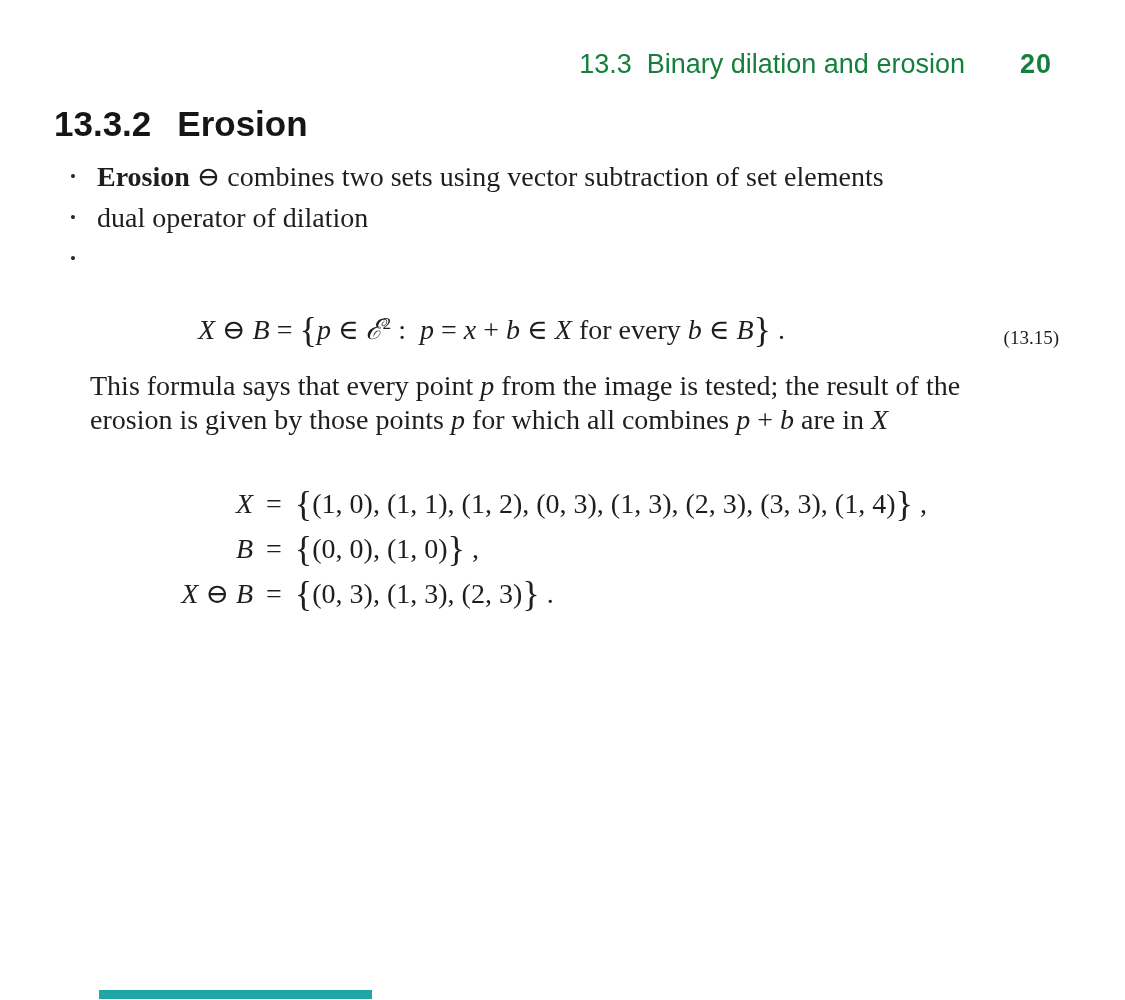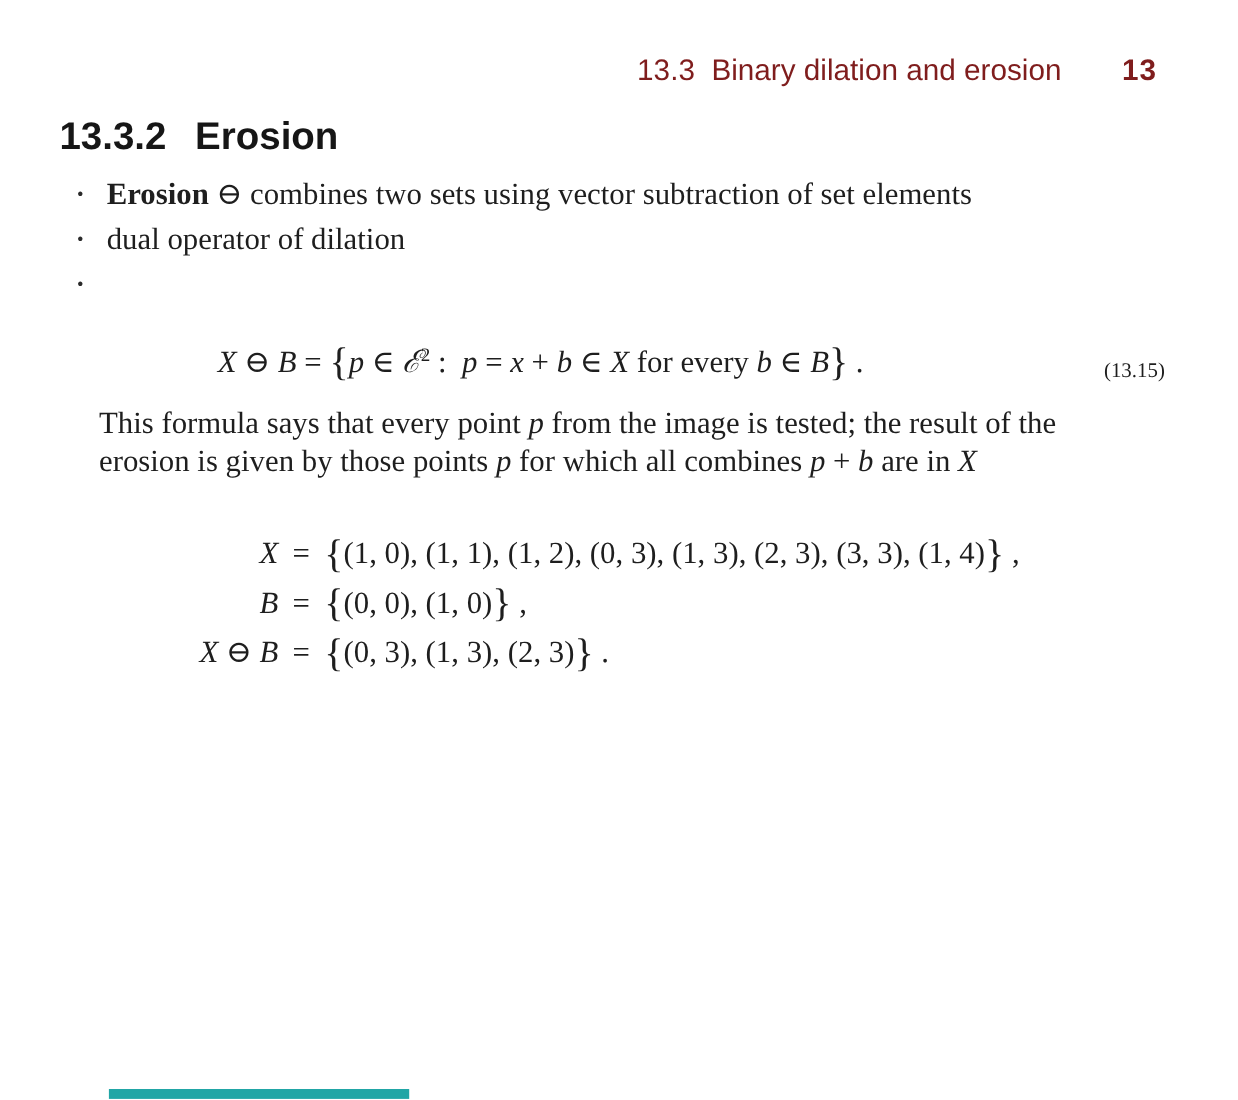--- a/index.html
+++ b/index.html
@@ -5,21 +5,21 @@
   html,body{margin:0;padding:0;}
   body{
     width:1125px;height:1000px;background:#ffffff;position:relative;overflow:hidden;
     font-family:"Liberation Serif","DejaVu Serif",serif;color:#1e1e1e;
   }
   .page{position:absolute;inset:0;}
 
   
   .running-head{
     position:absolute;top:49px;right:73px;display:flex;gap:55px;align-items:flex-start;
-    font-family:"Liberation Sans","DejaVu Sans",sans-serif;font-size:27px;color:#7f1d1d;
+    font-family:"Liberation Sans","DejaVu Sans",sans-serif;font-size:27px;color:#15803d;
   }
   .rh-title{white-space:pre;}
   .rh-page{font-weight:bold;letter-spacing:1px;}
 
   
   .sec-heading{
     position:absolute;top:100px;left:50px;margin:4px;display:flex;gap:26px;
     font-family:"Liberation Sans","DejaVu Sans",sans-serif;font-size:35px;font-weight:bold;color:#161616;
   }
 
@@ -57,21 +57,21 @@
   
   .footer-bar{position:absolute;left:99px;bottom:1px;width:273px;height:9px;}
 </style>
 </head>
 <body>
 
 <div class="page">
 
   <header class="running-head">
     <span class="rh-title">13.3  Binary dilation and erosion</span>
-    <span class="rh-page">13</span>
+    <span class="rh-page">20</span>
   </header>
 
   <h1 class="sec-heading">
     <span>13.3.2</span>
     <span>Erosion</span>
   </h1>
 
   <ul class="bullets">
     <li class="bullet-item">
       <span class="marker">•</span>

